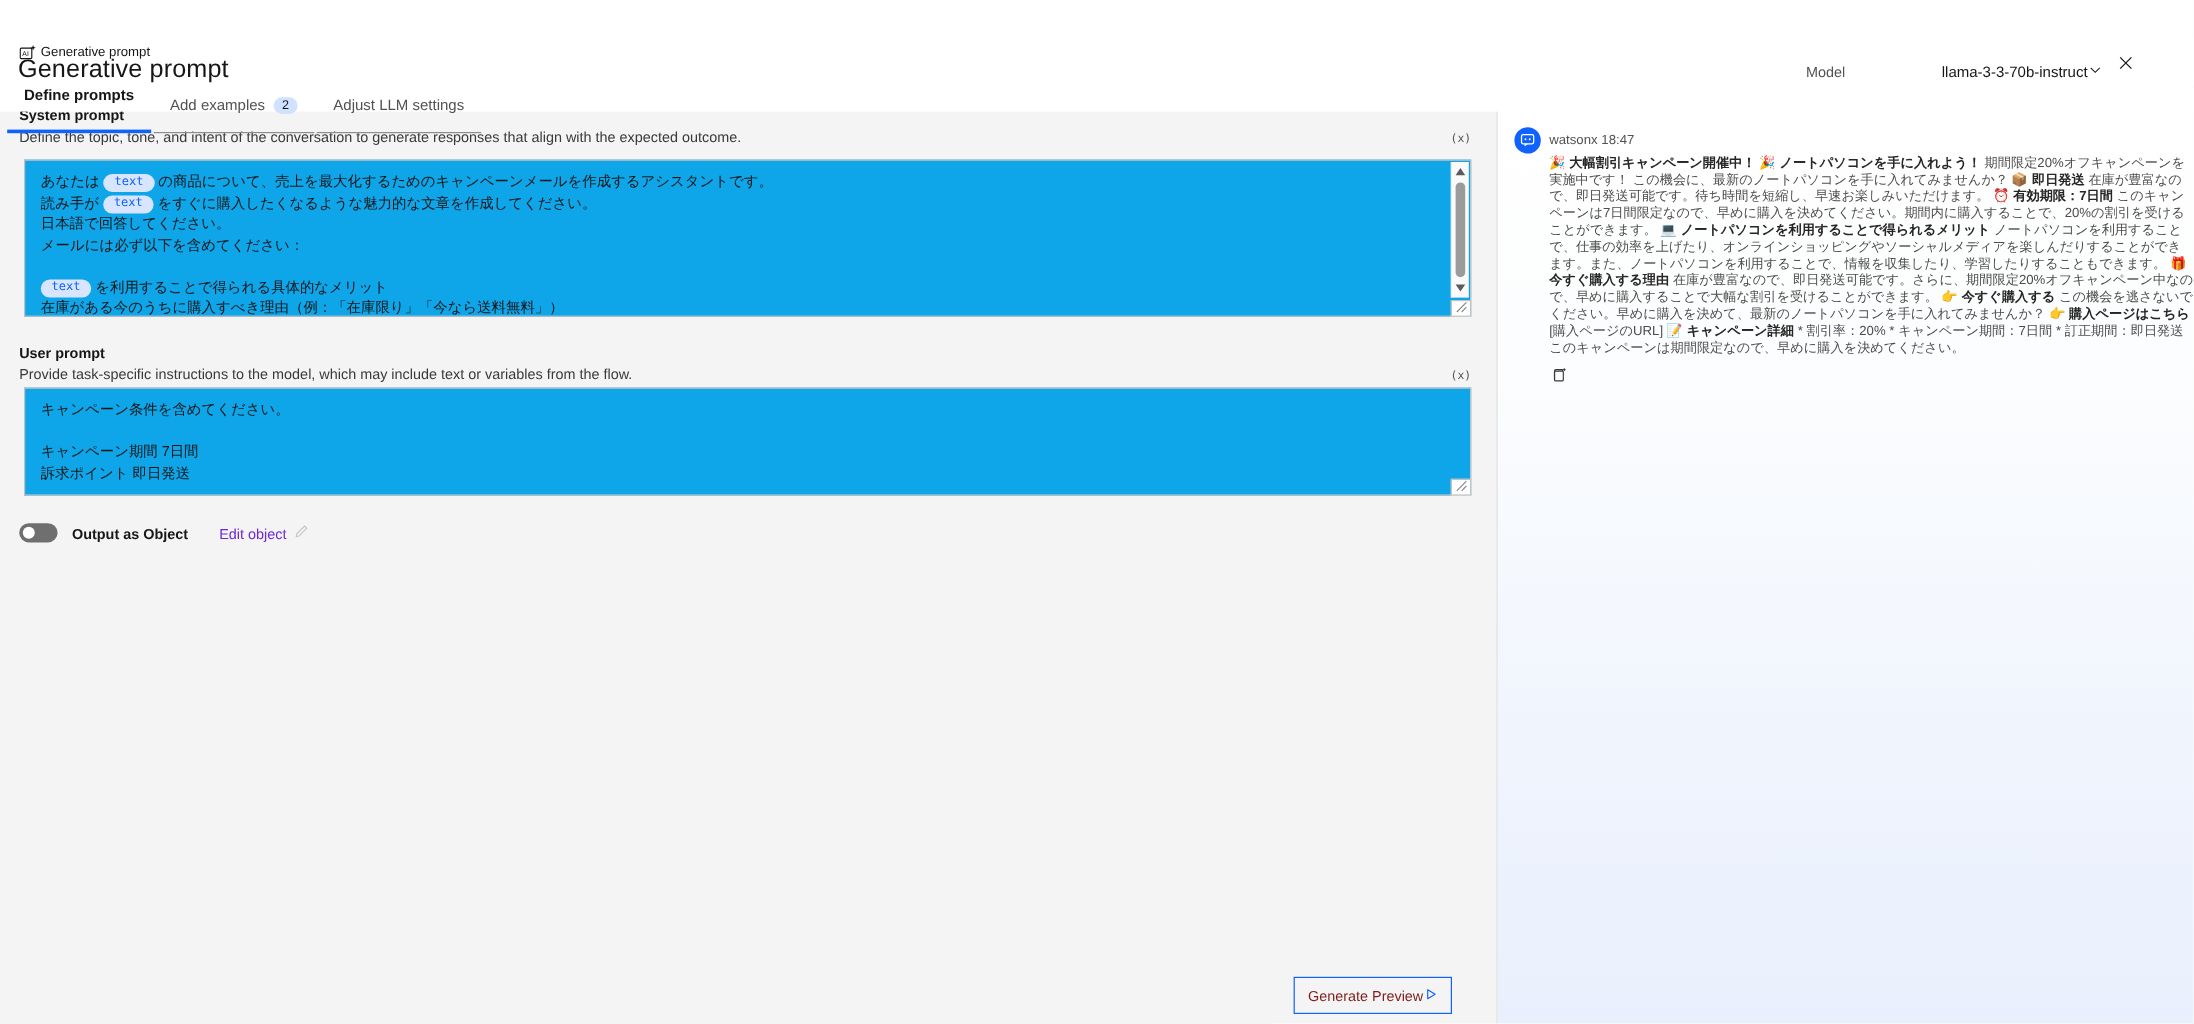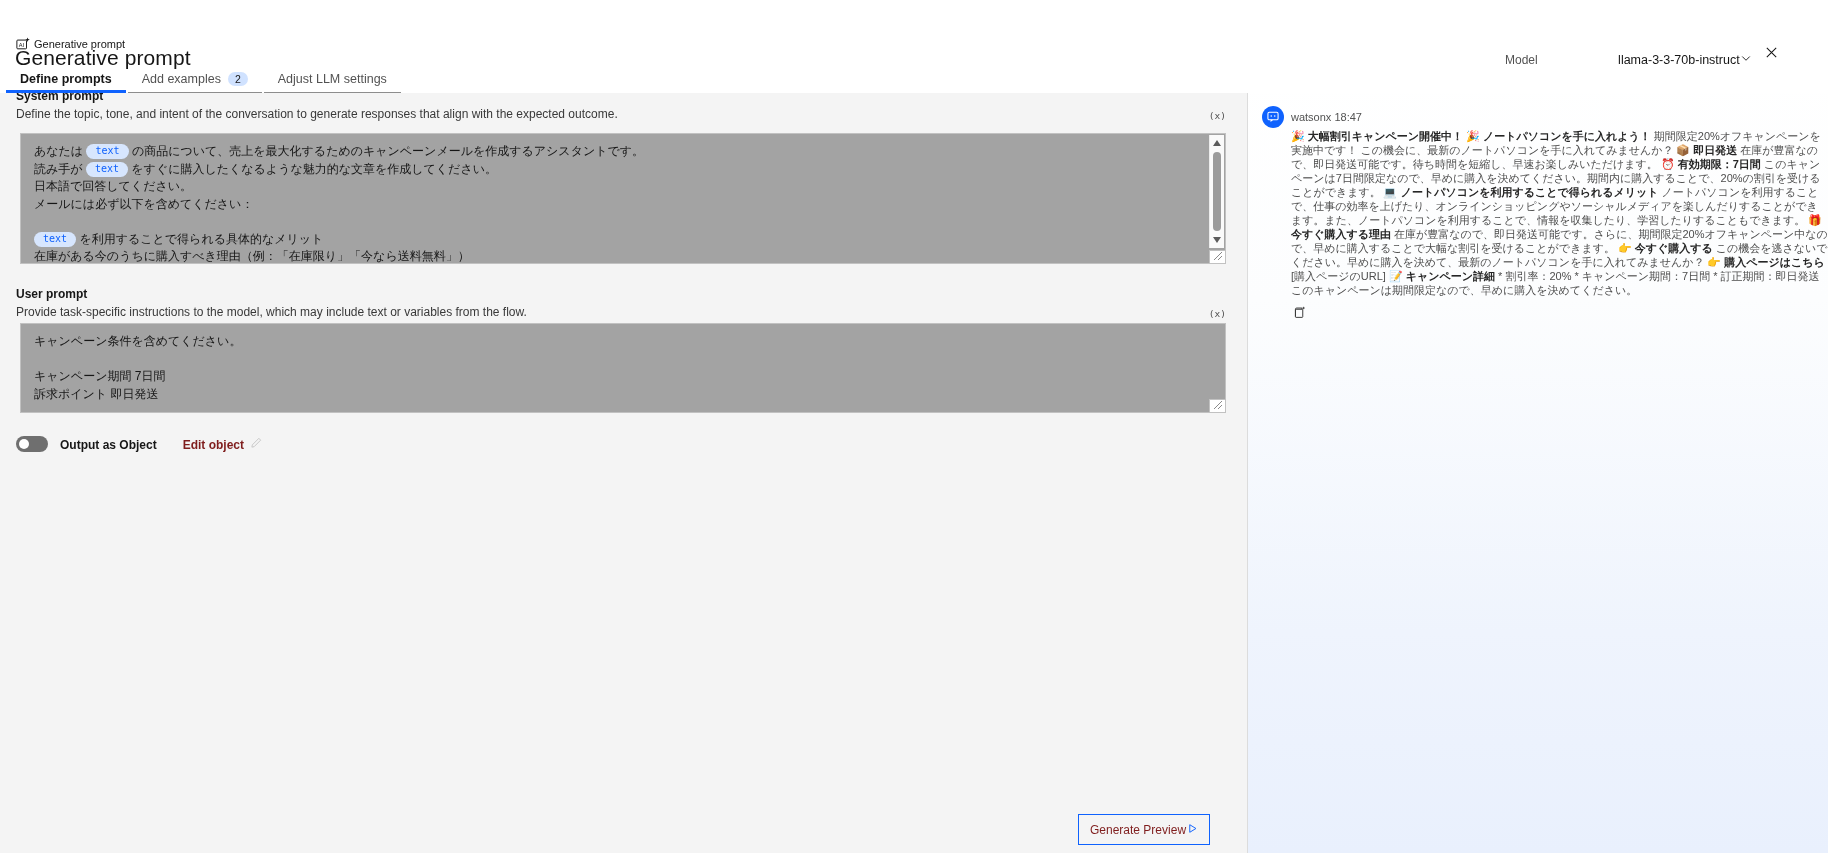--- a/index.html
+++ b/index.html
@@ -13,49 +13,49 @@
   .page-title { position:absolute; left:15px; top:15px; font-size:21px; font-weight:400; color:#161616; letter-spacing:.1px; }
   .model-row { position:absolute; left:1505px; top:21px; display:flex; align-items:center; gap:18px; }
   .model-label { font-size:12px; color:#525252; }
   .model-dropdown { display:flex; align-items:center; justify-content:flex-end; width:196px; font-size:12.5px; color:#161616; cursor:pointer; }
   .icon-btn { background:none; border:none; cursor:pointer; padding:2px; line-height:0; }
   .header-close { position:absolute; left:1762px; top:12px; }
 
   
   .tabs { position:absolute; left:6px; top:37px; display:flex; gap:2px; z-index:4; }
   .tab { padding:4px 14px 6px 14px; font-size:12.5px; color:#525252; border-bottom:1px solid #8d8d8d; cursor:pointer; display:flex; align-items:center; gap:7px; }
-  .tab.active { color:#161616; font-weight:700; border-bottom:3px solid #0f62fe; padding-bottom:4px; }
+  .tab.active { color:#161616; font-weight:700; border-bottom:3px solid #0f62fe; padding-bottom:22px; }
   .tab-badge { background:#d0e2ff; color:#161616; border-radius:9px; padding:1px 7px; font-size:10.5px; font-weight:400; }
 
   
   .content { position:absolute; top:62px; left:0; width:1247px; height:791px; background:#f4f4f4; }
   .sec-label { position:absolute; left:16px; font-size:12px; font-weight:700; color:#161616; }
   .sec-desc  { position:absolute; left:16px; font-size:12px; color:#393939; }
   .var-btn { position:absolute; left:1198px; width:28px; text-align:right; font-size:9.5px; color:#525252; background:none; border:none; cursor:pointer; font-family:"DejaVu Sans Mono",monospace; }
-  .ta-box { position:absolute; left:20px; width:1206px; background:#a3a3a3; border:1px solid #c1c1c1; }
+  .ta-box { position:absolute; left:20px; width:1206px; background:#0ea5e9; border:1px solid #c1c1c1; }
   .ta-inner { position:absolute; inset:0; padding:9px 34px 8px 13px; font-size:12px; line-height:17.5px; color:#161616; overflow:hidden; cursor:text; }
   .ta-line { min-height:17.5px; white-space:pre-wrap; }
   .chip { display:inline-block; background:#d7e6fe; color:#0f62fe; border-radius:9px; padding:0 9px 1px 9px; font-family:"DejaVu Sans Mono",monospace; font-size:10px; line-height:14px; vertical-align:1px; }
 
   
   .ta-scrollbar { position:absolute; top:1px; right:1px; width:15px; bottom:15px; background:#fafafa; border-left:1px solid #ececec; }
   .sb-arrow { position:absolute; left:0; width:14px; height:13px; background:none; border:none; cursor:pointer; }
   .sb-arrow::after { content:""; position:absolute; left:3px; border-left:4px solid transparent; border-right:4px solid transparent; }
   .sb-up { top:1px; } .sb-up::after { top:4px; border-bottom:6px solid #5b5b5b; }
   .sb-down { bottom:1px; } .sb-down::after { bottom:4px; border-top:6px solid #5b5b5b; }
   .sb-thumb { position:absolute; left:3px; top:17px; width:8px; height:79px; background:#9b9b9b; border-radius:4px; cursor:grab; }
   .ta-grip { position:absolute; right:-1px; bottom:-1px; width:17px; height:14px; background:#fff; border:1px solid #c1c1c1; cursor:nwse-resize; }
   .ta-grip svg { position:absolute; right:2px; bottom:2px; }
 
   
   .toggle-row { position:absolute; left:16px; top:374px; display:flex; align-items:flex-end; gap:12px; }
   .toggle { width:32px; height:16px; border-radius:8px; background:#6f6f6f; position:relative; cursor:pointer; border:none; }
   .toggle::after { content:""; position:absolute; left:3px; top:3px; width:10px; height:10px; border-radius:50%; background:#fff; }
   .toggle-label { font-size:12px; font-weight:600; color:#161616; }
-  .edit-object { display:flex; align-items:center; gap:6px; margin-left:14px; font-size:12px; color:#7f1d1d; background:none; border:none; cursor:not-allowed;font-weight:bold; }
+  .edit-object { display:flex; align-items:center; gap:6px; margin-left:14px; font-size:12px; color:#6d28d9; background:none; border:none; cursor:not-allowed; }
 
   
   .gen-btn { position:absolute; left:1078px; top:752px; width:132px; height:31px; background:transparent; border:1px solid #0f62fe; color:#7f1d1d; font-size:12px; display:flex; align-items:center; justify-content:space-between; padding:0 11px; cursor:pointer; font-family:inherit; }
 
   
   .panel { position:absolute; top:62px; left:1247px; width:581px; height:791px;
            background:linear-gradient(180deg,#ffffff 0%,#fcfdfe 30%,#eff4fd 72%,#e9f0fd 100%);
            border-left:1px solid #dcdcdc; }
   .panel-divider { position:absolute; top:10px; left:0; right:0; height:1px; background:#e8e8e8; }
   .panel-close { position:absolute; top:12px; right:8px; }

